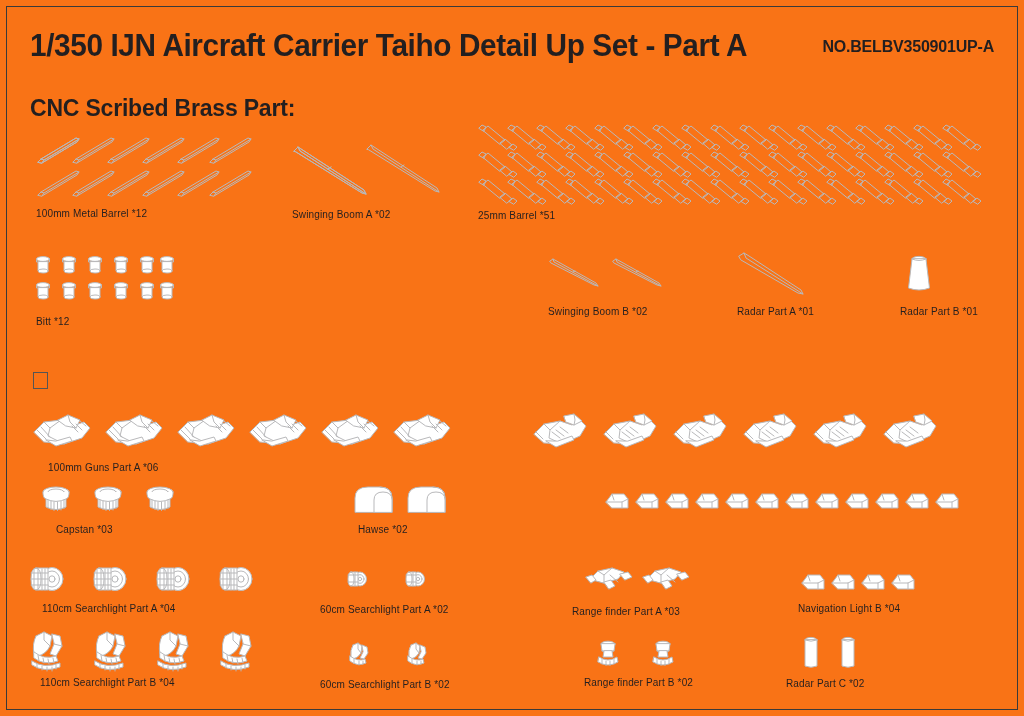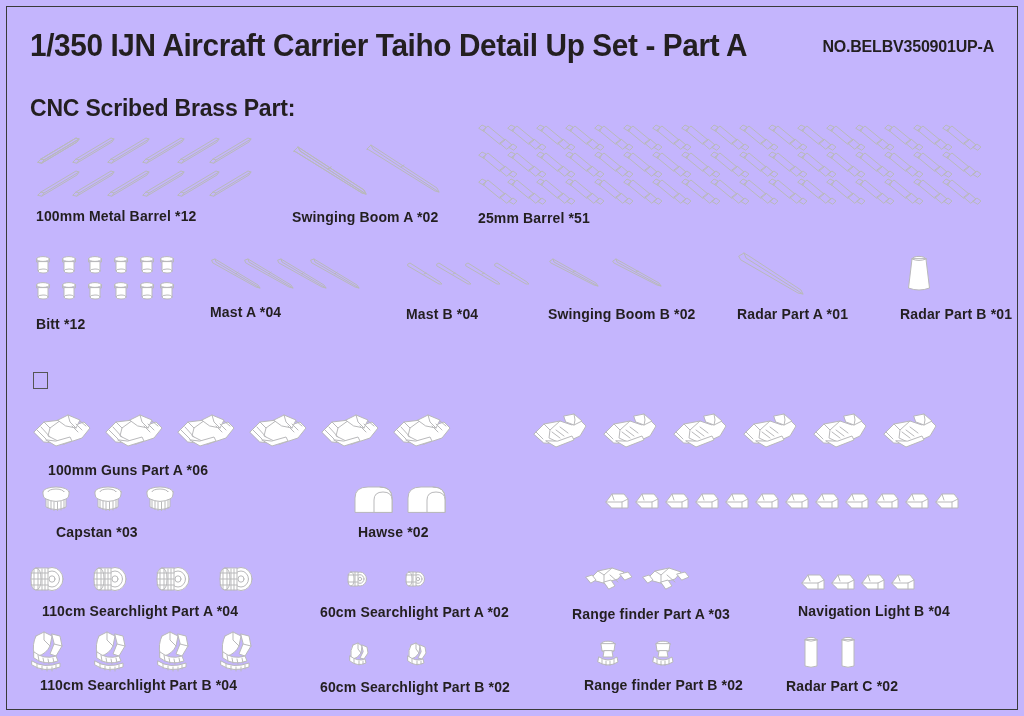--- a/index.html
+++ b/index.html
@@ -7,21 +7,21 @@
     width:1024px;height:716px;
     font-family:"Liberation Sans","DejaVu Sans",sans-serif;
     color:#231f20;
     -webkit-font-smoothing:antialiased;
     overflow:hidden;
   }
   #sheet{
     position:relative;
     width:1024px;height:716px;
     box-sizing:border-box;
-    background:#c4b5fd;
+    background:#f97316;
   }
   
   #frame{
     position:absolute;
     left:6px;top:6px;right:6px;bottom:6px;
     border:1.5px solid #3a3a3a;
     box-sizing:border-box;
     pointer-events:none;
   }
 
@@ -65,22 +65,22 @@
     position:relative;top:2px;
   }
 
   
   .group{position:absolute;}
   .group .art{
     position:relative;
     width:100%;
   }
   .caption{
-    font-size:14px;
-    font-weight:700;
+    font-size:10px;
+    font-weight:400;
     letter-spacing:0.15px;
     color:#231f20;
     white-space:nowrap;
     margin-top:2px;
   }
 
   svg{display:block;overflow:visible;}
   .ln{fill:none;stroke:#b9b9bb;stroke-width:1;stroke-linejoin:round;stroke-linecap:round;}
   .fillw{fill:#ffffff;}
 </style>
@@ -242,60 +242,21 @@
             <use href="#bt" x="52" y="26"></use>
           <use href="#bt" x="78" y="26"></use>
             <use href="#bt" x="104" y="26"></use>
             <use href="#bt" x="124" y="26"></use>
         </g>
       </svg>
     </div>
     <div class="caption" style="margin-top:8px;">Bitt *12</div>
   </div>
 
-  <div class="group" style="left:210px;top:258px;">
-    <div class="art">
-      <svg width="160" height="38" viewBox="0 0 160 38" aria-hidden="true">
-        <defs>
-          <g id="ma">
-            <path class="ln" d="M2 2 L5 1 L48 27 L50 30 L46 29 L3 5 Z"></path>
-            <path class="ln" d="M5 1 L6 4 L50 30"></path>
-            <path class="ln" d="M26 16 L28 14"></path>
-          </g>
-        </defs>
-        <g>
-          <use href="#ma" x="0" y="0"></use>
-            <use href="#ma" x="33" y="0"></use>
-          <use href="#ma" x="66" y="0"></use>
-            <use href="#ma" x="99" y="0"></use>
-        </g>
-      </svg>
-    </div>
-    <div class="caption" style="margin-top:8px;">Mast A *04</div>
-  </div>
-
-  <div class="group" style="left:406px;top:262px;">
-    <div class="art">
-      <svg width="130" height="34" viewBox="0 0 130 34" aria-hidden="true">
-        <defs>
-          <g id="mbb">
-            <path class="ln" d="M2 2 L4 1 L34 20 L36 22 L33 22 L2 4 Z"></path>
-            <path class="ln" d="M18 12 L20 11"></path>
-          </g>
-        </defs>
-        <g>
-          <use href="#mbb" x="0" y="0"></use>
-            <use href="#mbb" x="29" y="0"></use>
-          <use href="#mbb" x="58" y="0"></use>
-            <use href="#mbb" x="87" y="0"></use>
-        </g>
-      </svg>
-    </div>
-    <div class="caption" style="margin-top:10px;">Mast B *04</div>
-  </div>
+
 
   <div class="group" style="left:548px;top:258px;">
     <div class="art">
       <svg width="130" height="38" viewBox="0 0 130 38" aria-hidden="true">
         <defs>
           <g id="bmb">
             <path class="ln" d="M2 3 L5 1 L48 25 L50 28 L46 27 L3 5 Z"></path>
             <path class="ln" d="M5 1 L6 4 L50 28"></path>
             <path class="ln" d="M25 14 L27 13"></path>
           </g>

